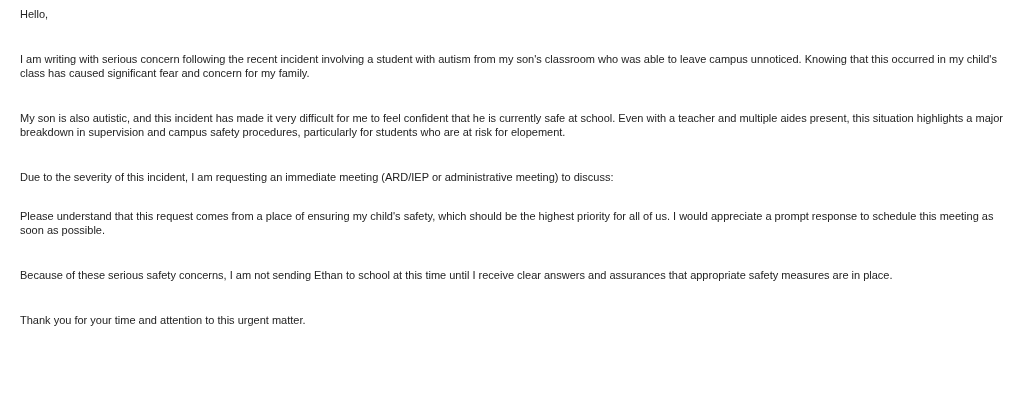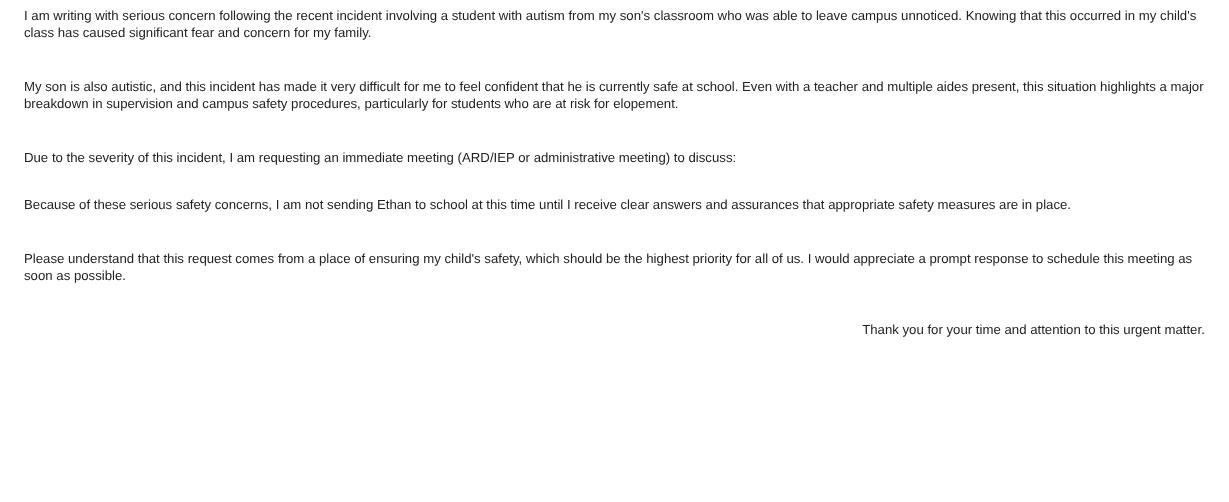--- a/index.html
+++ b/index.html
@@ -23,46 +23,46 @@
     padding: 7px 20px 0 20px;
   }
   .para {
     margin: 0 0 31px 0;
   }
   .para.lead-in {
     margin-bottom: 25px;
   }
   .para.last {
     margin-bottom: 0;
-    text-align: right;
   }
   .bullet-list {
     margin: 0 0 22px 0;
   }
   .bullet-item {
     margin: 0 0 8px 0;
   }
   .bullet-marker {
     margin-right: 3px;
   }
 </style>
 </head>
 <body>
 
 <div class="email-body">
 
+  <div class="para">Hello,</div>
 
   <div class="para">I am writing with serious concern following the recent incident involving a student with autism from my son's classroom who was able to leave campus unnoticed. Knowing that this occurred in my child's class has caused significant fear and concern for my family.</div>
 
   <div class="para">My son is also autistic, and this incident has made it very difficult for me to feel confident that he is currently safe at school. Even with a teacher and multiple aides present, this situation highlights a major breakdown in supervision and campus safety procedures, particularly for students who are at risk for elopement.</div>
 
   <div class="para lead-in">Due to the severity of this incident, I am requesting an immediate meeting (ARD/IEP or administrative meeting) to discuss:</div>
 
   <div class="bullet-list">
   </div>
 
+  <div class="para">Please understand that this request comes from a place of ensuring my child's safety, which should be the highest priority for all of us. I would appreciate a prompt response to schedule this meeting as soon as possible.</div>
+
   <div class="para">Because of these serious safety concerns, I am not sending Ethan to school at this time until I receive clear answers and assurances that appropriate safety measures are in place.</div>
-
-  <div class="para">Please understand that this request comes from a place of ensuring my child's safety, which should be the highest priority for all of us. I would appreciate a prompt response to schedule this meeting as soon as possible.</div>
 
   <div class="para last">Thank you for your time and attention to this urgent matter.</div>
 
 </div>
 
 </body></html>

